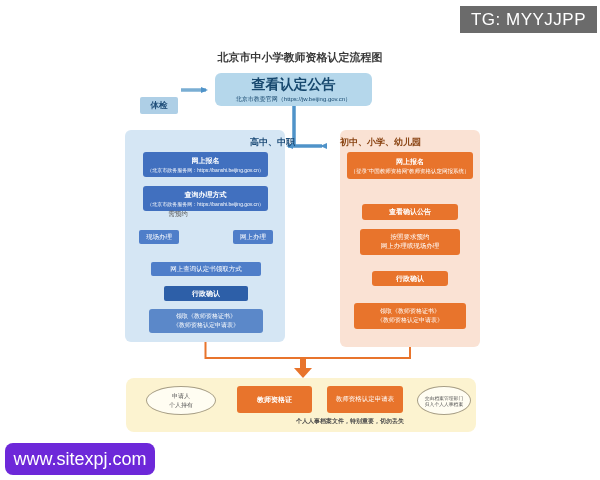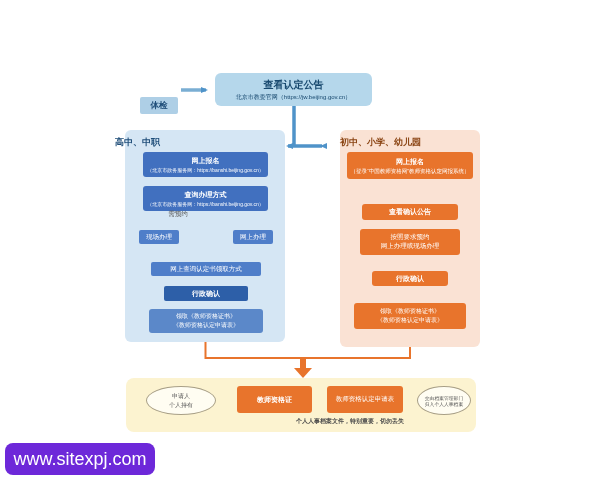--- a/index.html
+++ b/index.html
@@ -8,25 +8,25 @@
   .abs{position:absolute;box-sizing:border-box;}
   .center{display:flex;flex-direction:column;align-items:center;justify-content:center;text-align:center;}
   
   #wm-top{left:460px;top:6px;width:137px;height:27px;background:#6b6b6b;color:#fff;font-size:17px;letter-spacing:.5px;}
   #wm-bottom{left:5px;top:443px;width:150px;height:32px;background:#6d28d9;color:#fff;font-size:18px;border-radius:8px;}
   
   #title{left:150px;top:50px;width:300px;text-align:center;font-size:11px;font-weight:bold;color:#3a3a3a;}
   
   #tijian{left:140px;top:81px;width:38px;height:17px;background:#aecfe6;color:#1f4e79;font-size:8.5px;font-weight:bold;border-radius:2px;margin-top:16px;}
   #announce{left:215px;top:73px;width:157px;height:33px;background:#b5d7eb;border-radius:6px;color:#17486e;}
-  #announce .l1{font-size:10px;font-weight:bold;}
+  #announce .l1{font-size:14px;font-weight:bold;}
   #announce .l2{font-size:6px;margin-top:1px;white-space:nowrap;}
   
   #panel-left{left:125px;top:130px;width:160px;height:212px;background:#d5e6f4;border-radius:6px;}
-  #panel-left-header{left:115px;top:136px;width:160px;text-align:left;font-size:9px;font-weight:bold;color:#1f4e79;}
+  #panel-left-header{left:135px;top:136px;width:160px;text-align:right;font-size:9px;font-weight:bold;color:#1f4e79;}
   #panel-right{left:340px;top:130px;width:140px;height:217px;background:#fae2d4;border-radius:6px;}
   #panel-right-header{left:340px;top:136px;width:140px;text-align:left;font-size:9px;font-weight:bold;color:#8a4413;}
   .bluebox{background:#4170bf;color:#fff;border-radius:3px;}
   .bluebox2{background:#4f7ec9;color:#fff;border-radius:2px;}
   .bluebox-dark{background:#2d5fa8;color:#fff;border-radius:2px;}
   .bluebox-mid{background:#5b88c9;color:#fff;border-radius:3px;}
   .orangebox{background:#e8742c;color:#fff;border-radius:3px;}
   .bl1{font-size:7px;font-weight:bold;white-space:nowrap;}
   .bl2{font-size:5px;white-space:nowrap;margin-top:1px;}
   .bl2c{font-size:5.5px;white-space:nowrap;margin-top:1px;}
@@ -101,24 +101,28 @@
     <line x1="410" y1="286" x2="410" y2="300" stroke="#3f4a5a" stroke-width="1.2" marker-end="url(#mDark)"></line>
 
     <polyline points="205.5,342 205.5,358 410,358 410,347" fill="none" stroke="#e8742c" stroke-width="2"></polyline>
     <line x1="303" y1="358" x2="303" y2="368" stroke="#e8742c" stroke-width="6"></line>
     <polygon points="294,368 312,368 303,378" fill="#e8742c"></polygon>
 
     <line x1="234" y1="400" x2="222" y2="400" stroke="#8a8a8a" stroke-width="1" stroke-dasharray="3 2" marker-end="url(#mGray)"></line>
     <line x1="405" y1="400" x2="414" y2="400" stroke="#8a8a8a" stroke-width="1" stroke-dasharray="3 2" marker-end="url(#mGray)"></line>
   </svg>
 
+  <div id="wm-top" class="abs center">
+    <span>TG: MYYJJPP</span>
+  </div>
   <div id="wm-bottom" class="abs center">
     <span>www.sitexpj.com</span>
   </div>
 
+  <div id="title" class="abs">北京市中小学教师资格认定流程图</div>
 
   <div id="tijian" class="abs center">
     <span>体检</span>
   </div>
   <div id="announce" class="abs center">
     <span class="l1">查看认定公告</span>
     <span class="l2">北京市教委官网（https://jw.beijing.gov.cn）</span>
   </div>
 
   <div id="panel-left" class="abs"></div>

